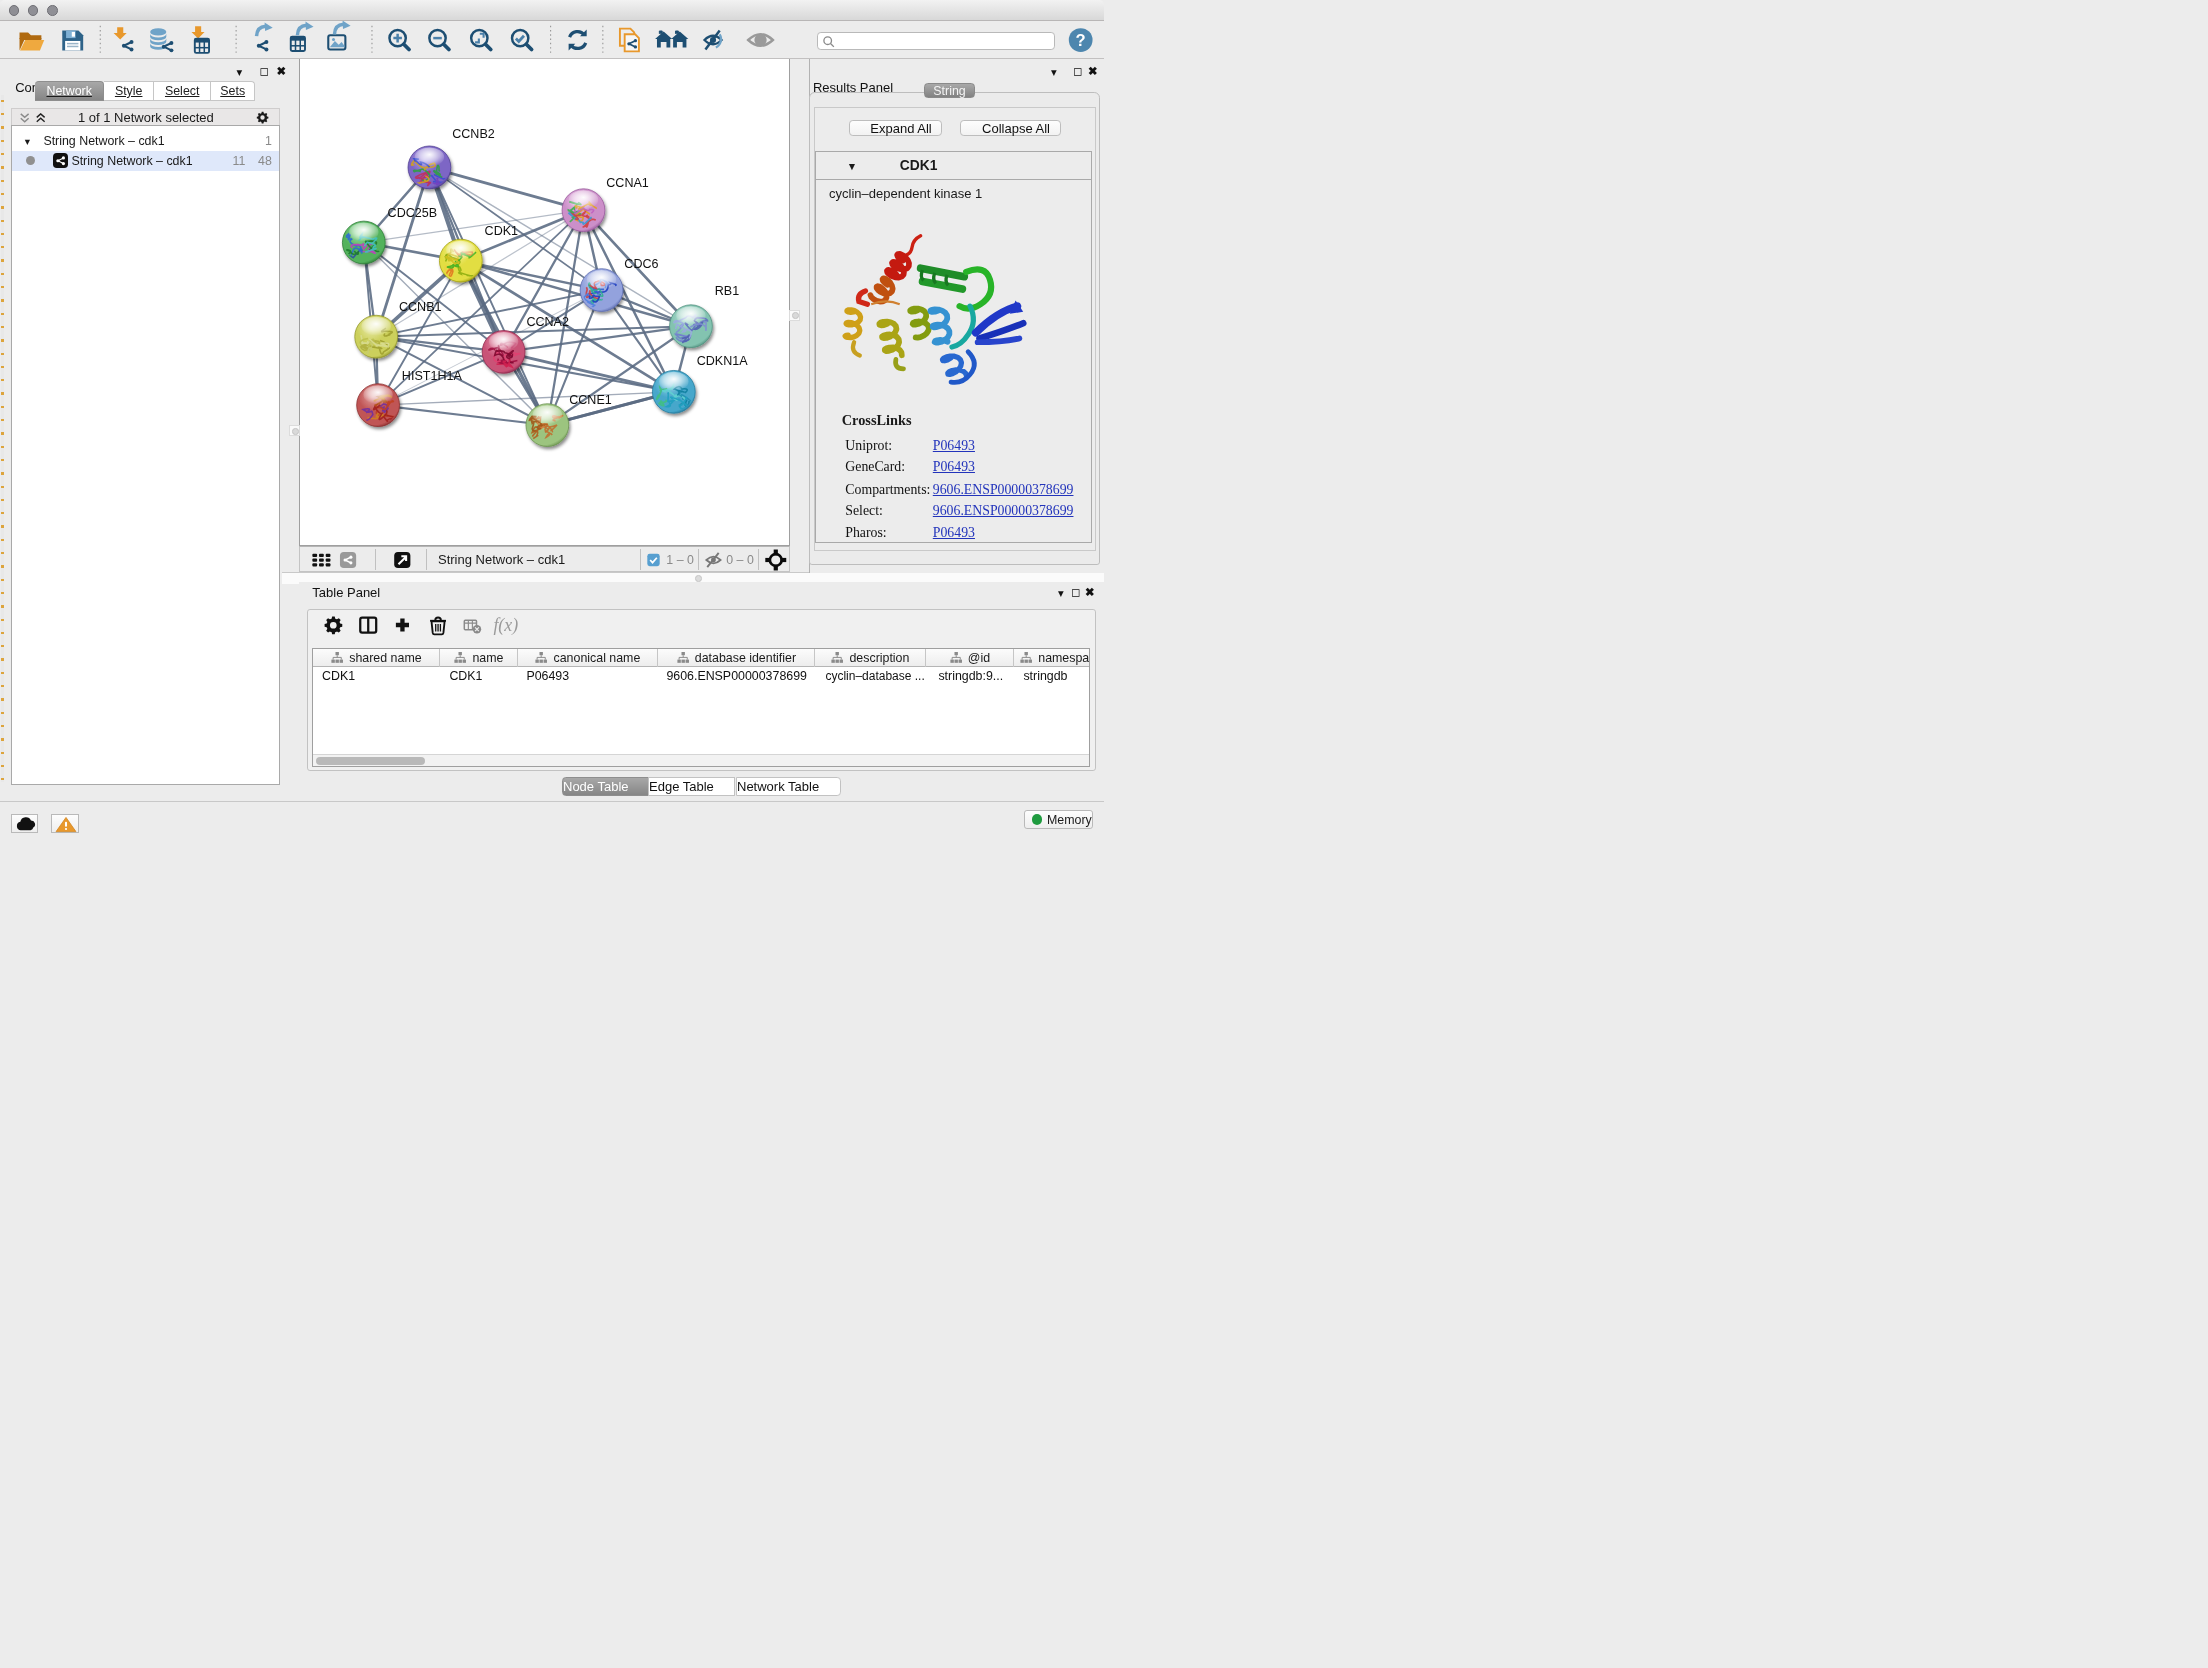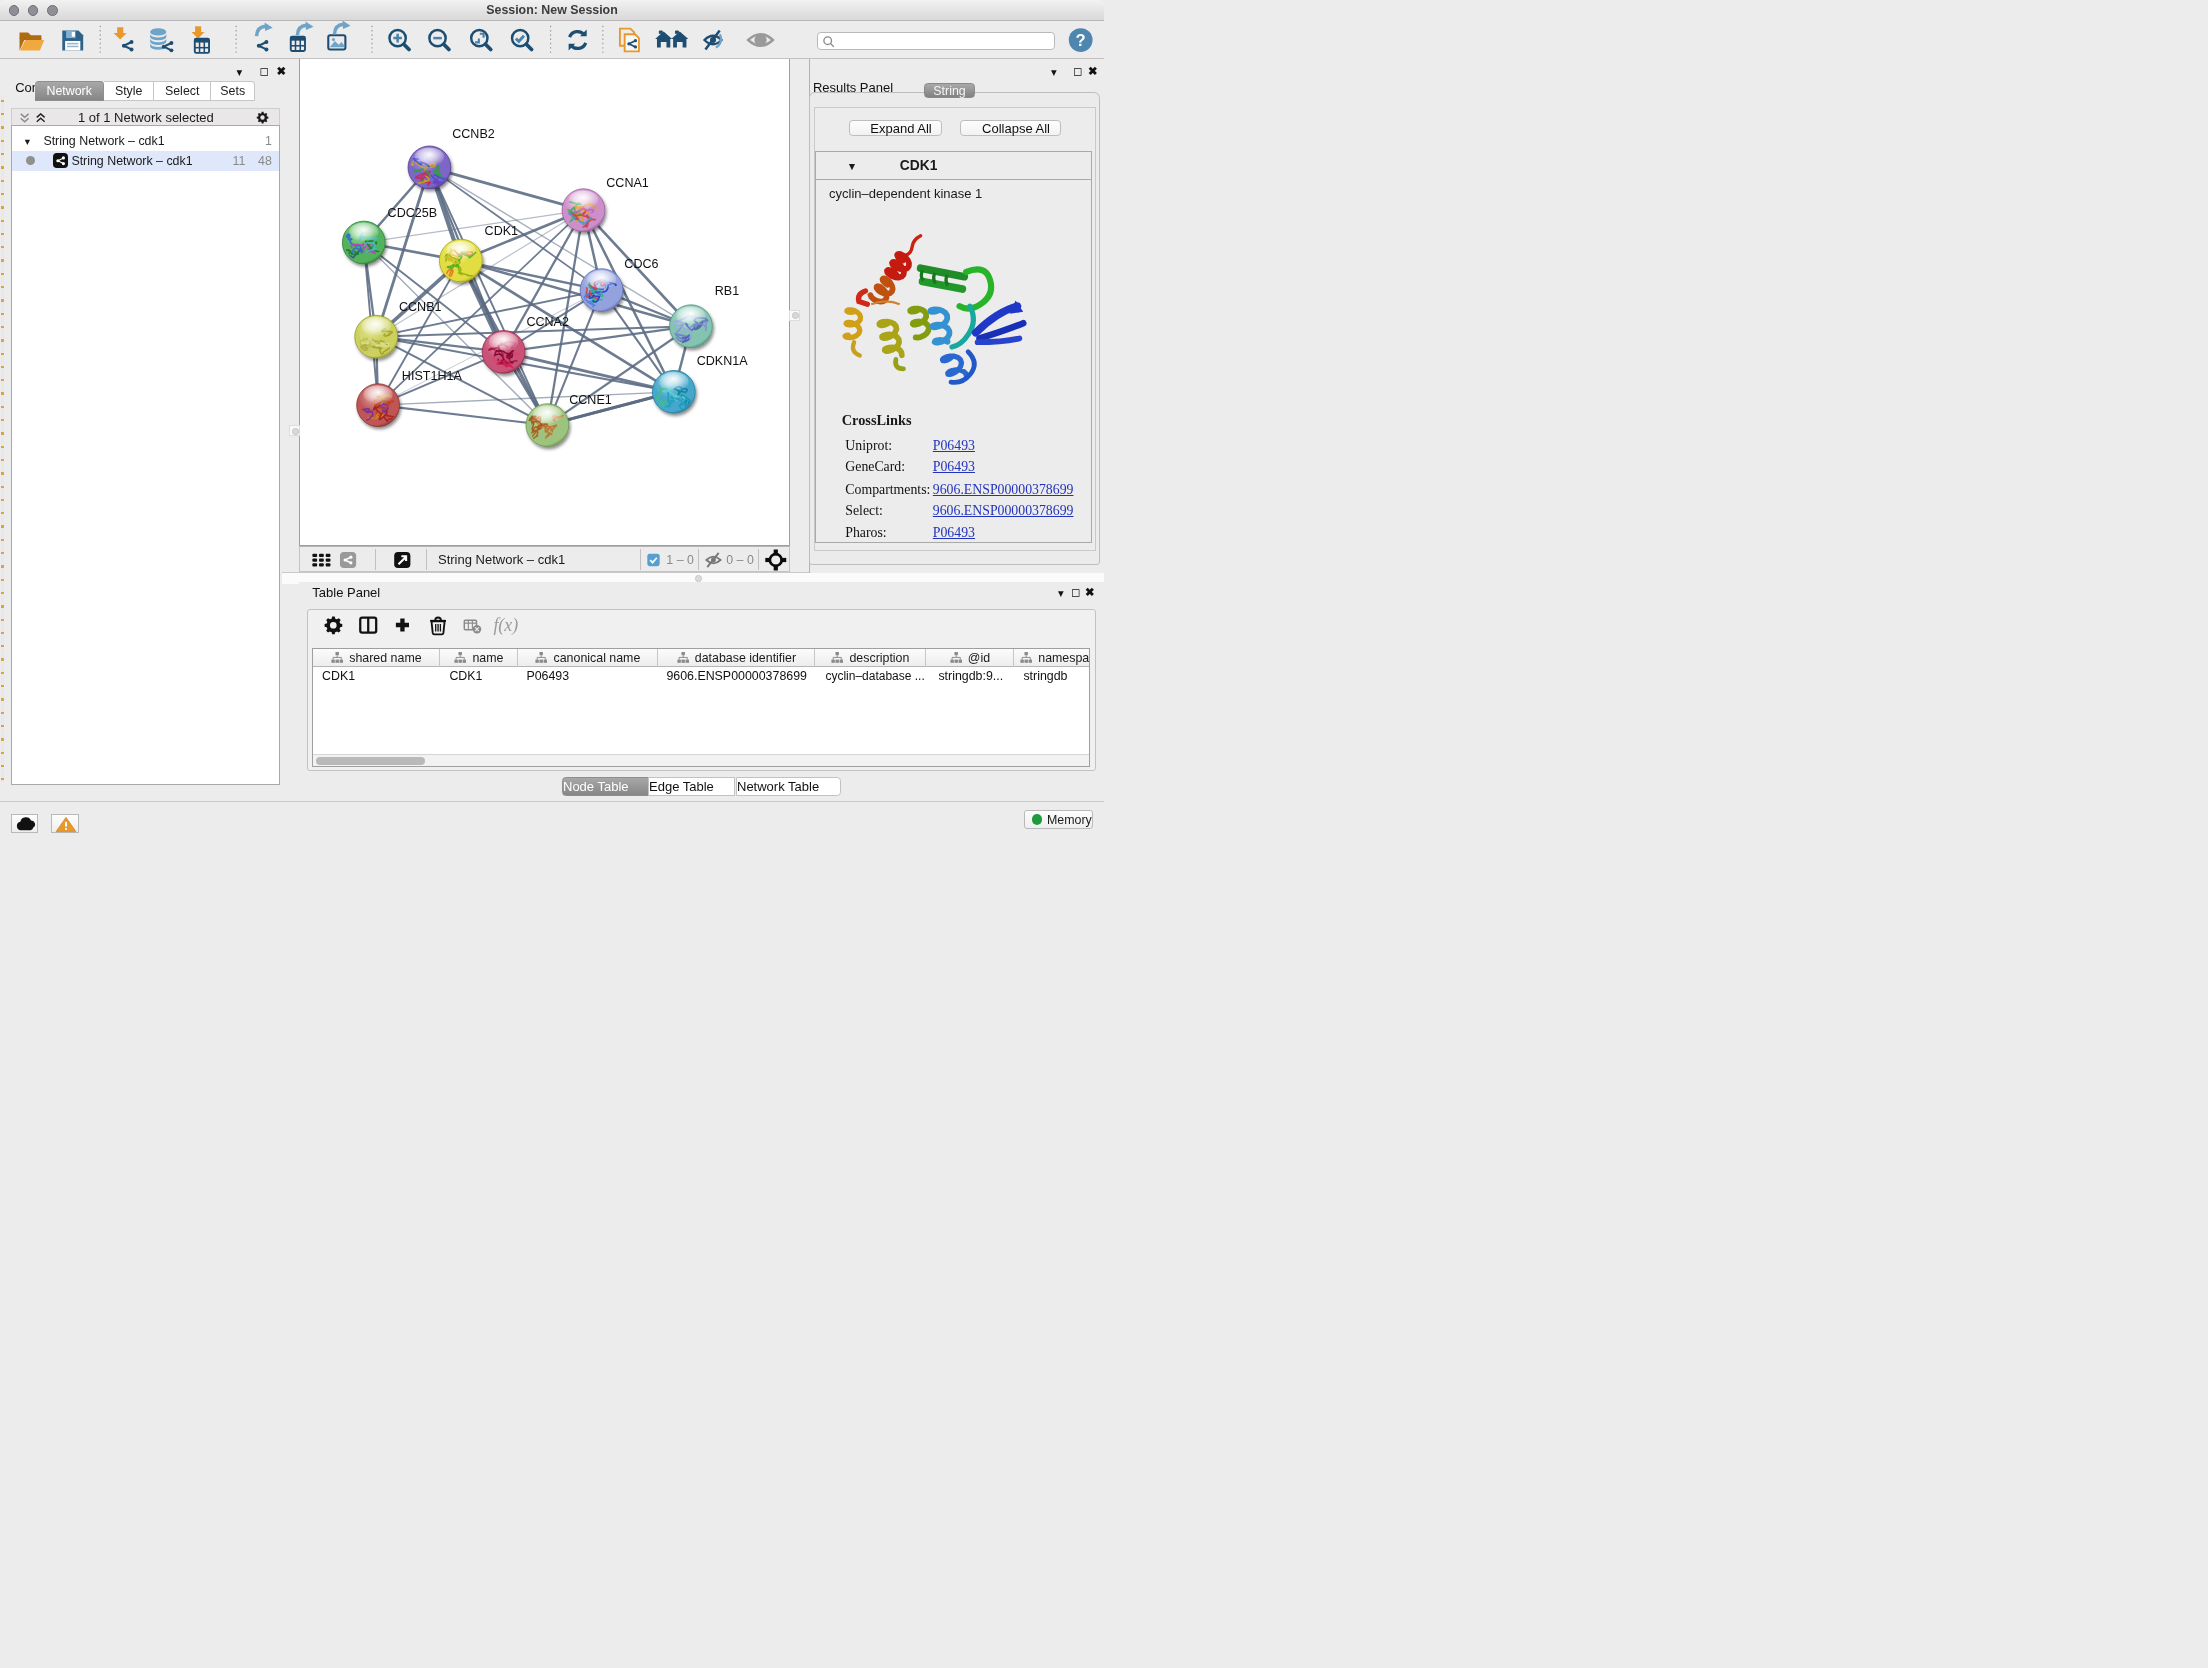--- a/index.html
+++ b/index.html
@@ -13,21 +13,21 @@
 
 #toolbar{left:0;top:21px;width:1104px;height:38px;background:#ececec;border-bottom:1px solid #c2c0c0;}
 #searchbox{position:absolute;left:817px;top:10.5px;width:238px;height:18px;background:#fff;border:1px solid #b9b9b9;border-radius:3.8px;}
 #searchbox svg{position:absolute;left:3.8px;top:2.4px;}
 
 #leftstrip{left:1px;top:95px;width:2.9px;height:687px;background:#e8e8e8;background-image:repeating-linear-gradient(transparent 0 4.8px,#dda43c 4.8px 7.1px,transparent 7.1px 13.3px);}
 
 #cpanel{left:7.6px;top:59px;width:277px;height:745px;background:#ececec;}
 .ptitle{position:absolute;left:7.6px;top:21px;font-size:13px;color:#111;}
 .wicons{position:absolute;top:3.8px;font-size:11.4px;color:#111;}
-.tabs{position:absolute;display:flex;}
+.tabs{position:absolute;display:flex;text-decoration:underline;}
 .tab{height:20px;line-height:19px;text-align:center;background:#fff;border:1px solid #c6c6c6;border-left:none;font-size:12.4px;color:#222;}
 .tab.last{border-radius:0 3.8px 0 0;}
 .tab.sel{background:linear-gradient(#a8a8a8,#868686);color:#fff;border-color:#8e8e8e;border-radius:3.8px 3.8px 0 0;}
 #netbar{position:absolute;left:3.8px;top:49px;width:269px;height:17px;background:#e9e7e7;border:1px solid #cfcdcd;border-bottom:none;}
 #tree{position:absolute;left:3.8px;top:66px;width:269px;height:660px;background:#fff;border:1px solid #a9a9a9;}
 .trow{position:absolute;left:0;width:100%;height:20px;line-height:20px;}
 .trow .cnt{position:absolute;color:#8a8a8a;}
 #tree .sel{background:#dfe8fa;}
 
 #canvas{left:299px;top:59px;width:491px;height:487px;background:#fff;border:1px solid #9f9f9f;border-top:none;}
@@ -62,21 +62,20 @@
 .sbtn{position:absolute;top:12.4px;width:27.6px;height:19px;background:linear-gradient(#fdfdfd,#eee);border:1px solid #b9b9b9;}
 #memory{position:absolute;left:1024px;top:7.6px;width:69px;height:19px;background:linear-gradient(#fdfdfd,#eee);border:1px solid #b9b9b9;border-radius:2.9px;font-size:12.4px;line-height:18px;}
 </style>
 </head>
 <body>
 
 <div id="titlebar" class="abs">
   <div class="tl" style="left:8.6px;"></div>
   <div class="tl" style="left:27.6px;"></div>
   <div class="tl" style="left:47px;"></div>
-  <div id="title-text">Session: New Session</div>
 </div>
 
 <div id="toolbar" class="abs">
   <svg width="1104" height="38" style="position:absolute;left:0;top:0;font-size:13px" viewBox="0 0 1161 40">
       <path d="M20 12 h9 l3 3 h11 v4 h-23 z" fill="#b06a10"></path>
       <path d="M20 31 v-13 h23 v2 h-18 z" fill="#b06a10"></path>
       <path d="M26 20 h20 l-4.5 11 H20.5 z" fill="#efa93f"></path>
       <path d="M65 10 h17 l5 5 v16 h-22 z" fill="#2e6389"></path>
       <rect x="69" y="10" width="10" height="8" fill="#7fb0d4"></rect>
       <rect x="75" y="11.5" width="3.4" height="5" fill="#fff"></rect>

